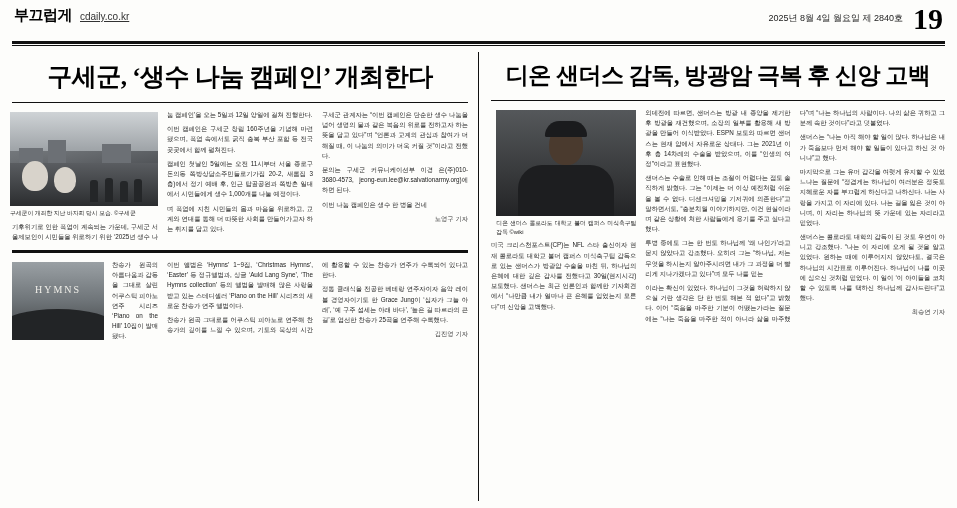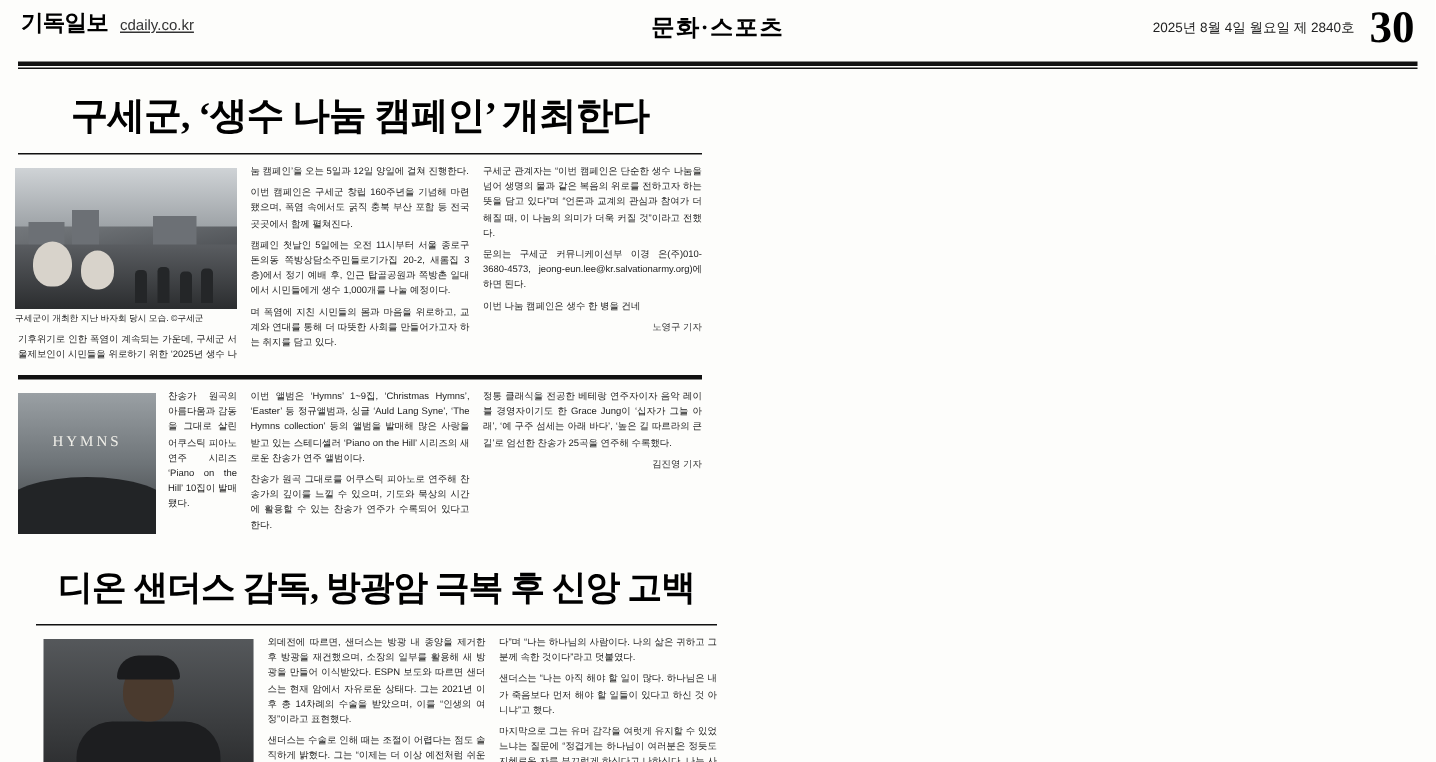--- a/index.html
+++ b/index.html
@@ -71,21 +71,20 @@
     color: #000;
   }
   .rule-thick { height: 2.5px; background: #111; margin: 1px 12px 0 12px; }
   .rule-thin  { height: 1px;  background: #111; margin: 1.5px 12px 0 12px; }
 
   
   .body-wrap {
     display: flex;
     padding: 0 12px;
     height: 455px;
-    flex-direction: column;
   }
   .col-left  { width: 466px; padding-right: 10px; }
   .divider-v { width: 1px; background: #111; margin: 6px 0 0 0; }
   .col-right { width: 466px; padding-left: 12px; }
 
   
   .headline {
     font-family: "Liberation Serif", serif;
     font-weight: bold;
     text-align: center;
@@ -172,21 +171,21 @@
     position:absolute; left:50%; top:10%;
     width:42px; height:16px; margin-left:-21px;
     background:#1a1b1d; border-radius:18px 18px 2px 2px;
   }
   .photo.portrait .body {
     position:absolute; left:50%; bottom:0;
     width:96px; height:48%; margin-left:-48px;
     background:#1d1e20; border-radius:24px 24px 0 0;
   }
   
-  .photo.cover { height: 94px; background:#7f1d1d; }
+  .photo.cover { height: 78px; background:#7f1d1d; }
   .photo.cover .sky2 {
     position:absolute; inset:0;
     background: linear-gradient(180deg,#9aa0a4 0%,#6e7478 50%,#3b3d3f 100%);
   }
   .photo.cover .hill {
     position:absolute; left:-10%; right:-10%; bottom:0; height:40%;
     background:#222426; border-radius:50% 50% 0 0;
   }
   .photo.cover .word {
     position:absolute; left:0; right:0; top:26%;
@@ -205,27 +204,26 @@
   .section-rule { height: 1px; background:#111; margin: 8px 0 0 0; }
   .section-rule.thick { height: 2px; }
 </style>
 </head>
 <body>
 
 <div class="page">
 
   <div class="masthead">
     <div class="mh-left">
-      <span class="mh-logo">기독일보</span>
+      <span class="mh-logo">부끄럽게</span>
       <span class="mh-url">cdaily.co.kr</span>
     </div>
-    <div class="mh-center">문화·스포츠</div>
     <div class="mh-right">
       <span class="mh-date">2025년 8월 4일 월요일 제 2840호</span>
-      <span class="mh-pageno">30</span>
+      <span class="mh-pageno">19</span>
     </div>
   </div>
   <div class="rule-thick"></div>
   <div class="rule-thin"></div>
 
   <div class="body-wrap">
 
     <div class="col-left">
 
       <div class="headline h-main">구세군, ‘생수 나눔 캠페인’ 개최한다</div>

